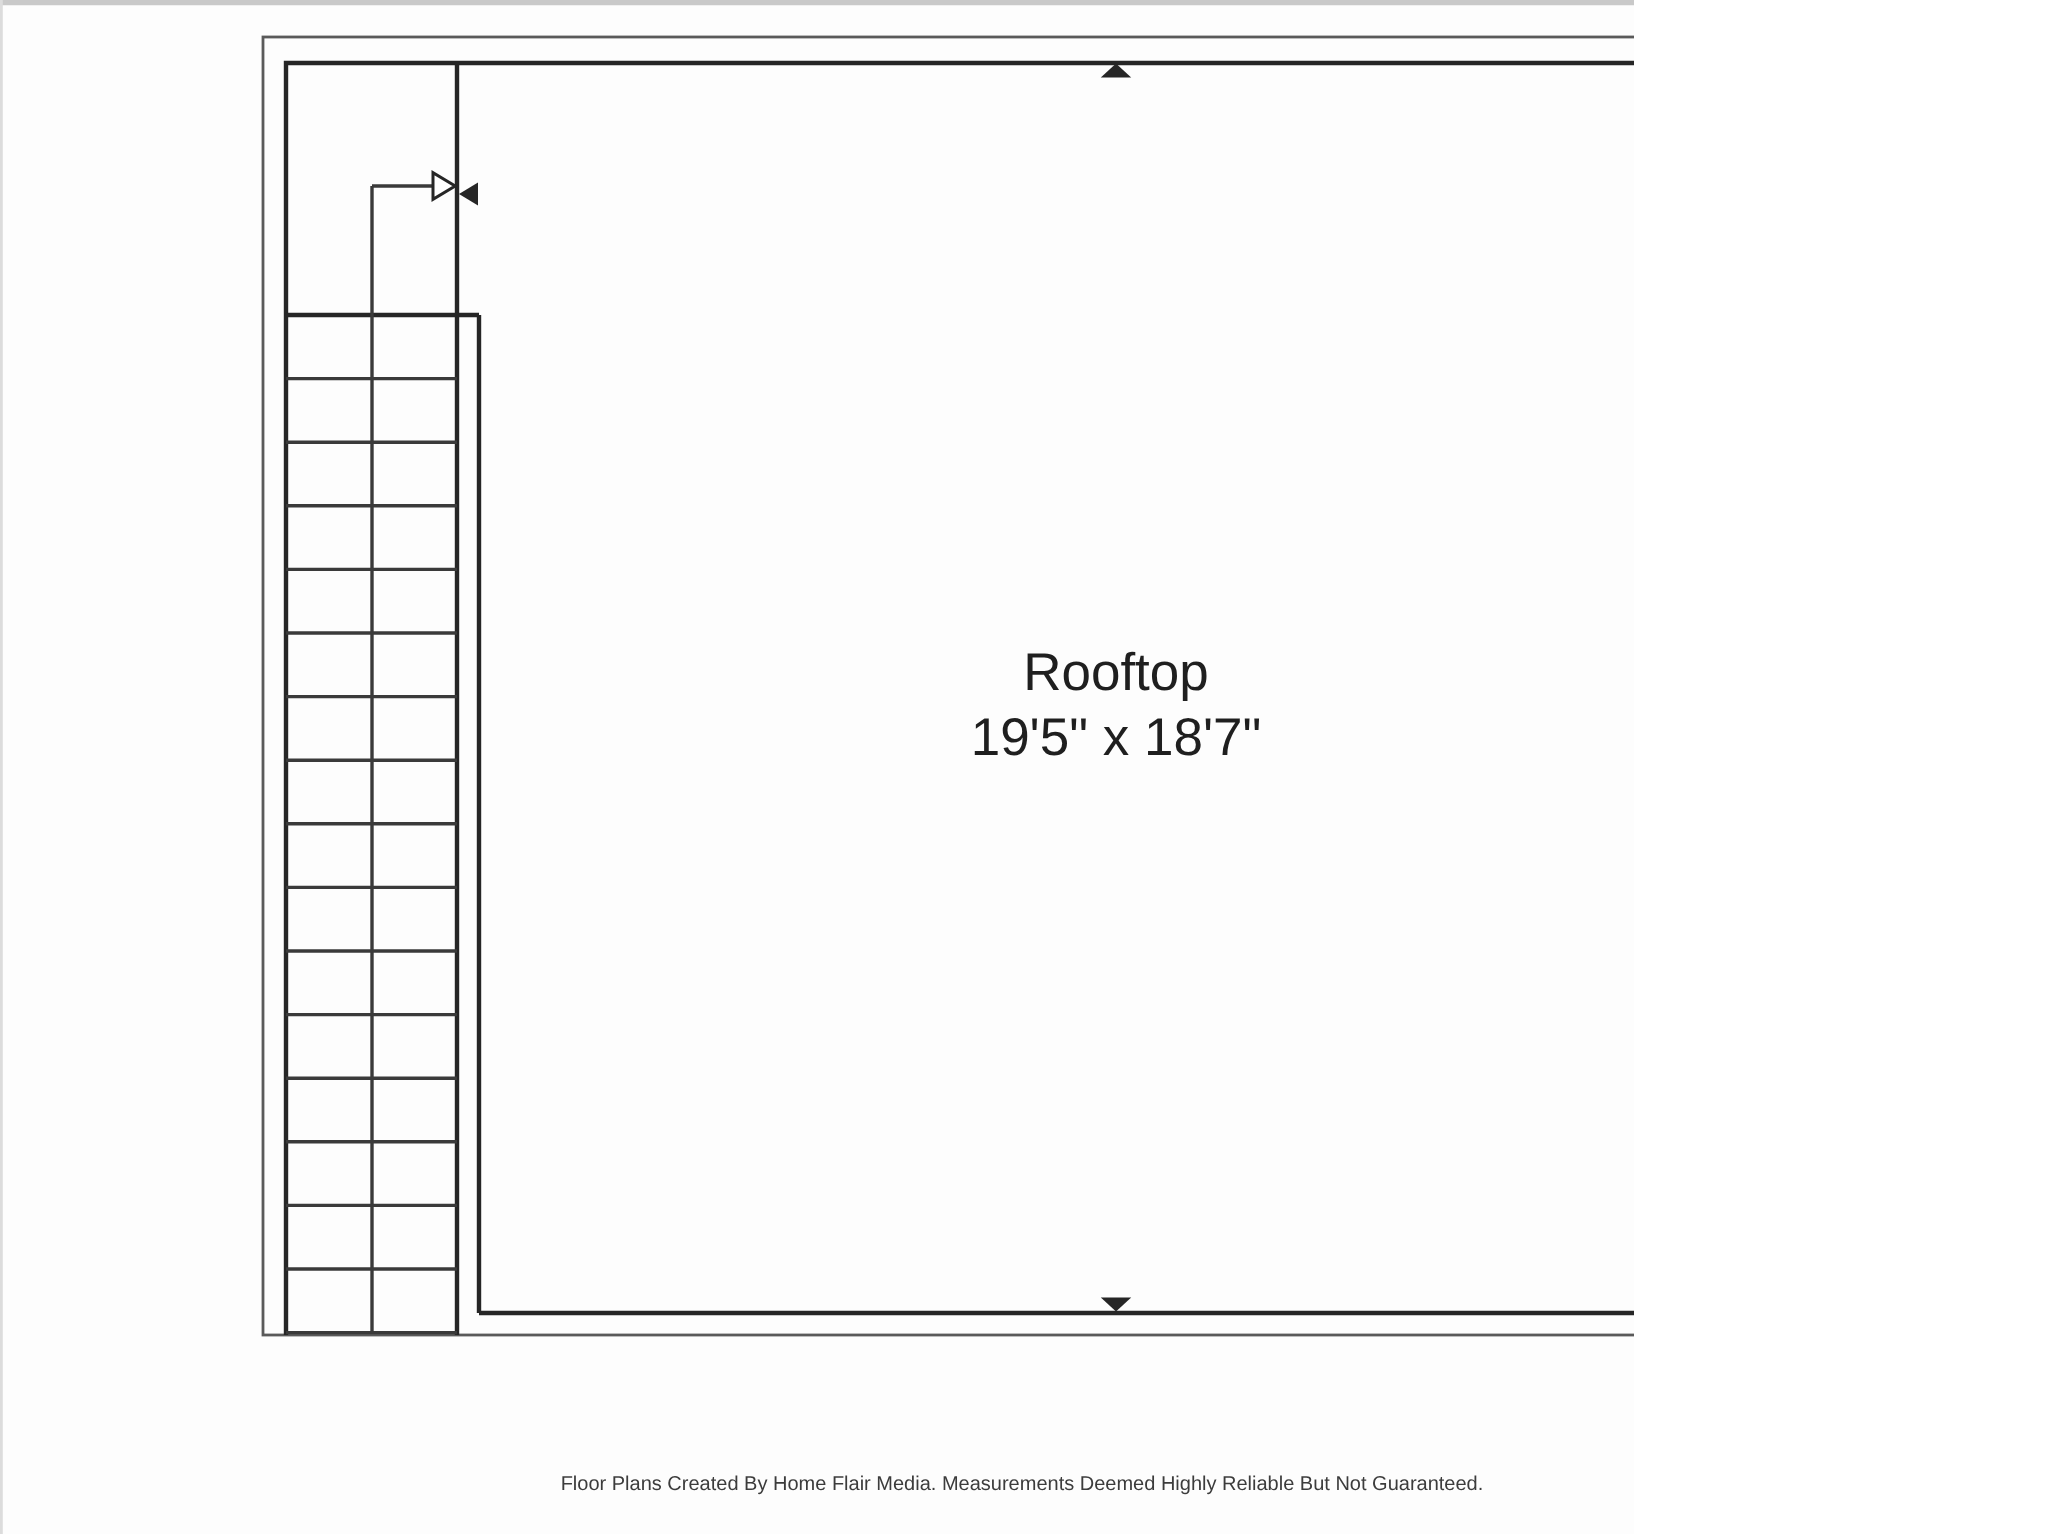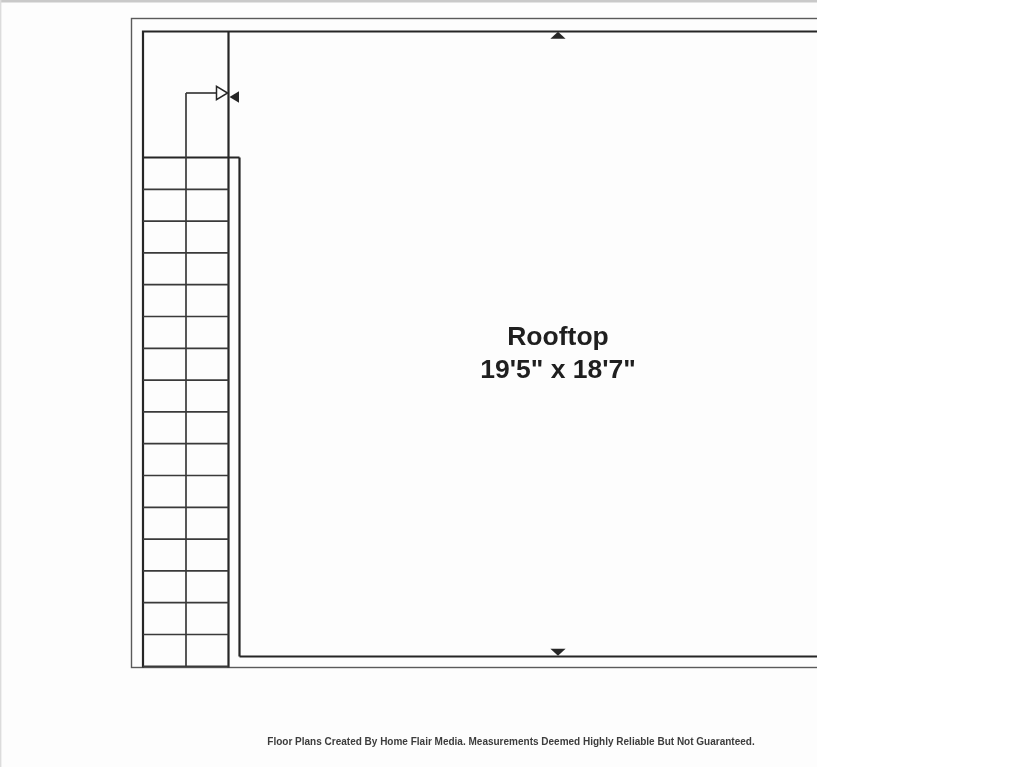--- a/index.html
+++ b/index.html
@@ -3,21 +3,20 @@
 <meta charset="utf-8">
 <style>
   html, body { margin: 0; padding: 0; }
   .canvas {
     position: relative;
     width: 817px;
     height: 767px;
     background: var(--background, #fdfdfd);
     overflow: hidden;
     font-family: "Liberation Sans", sans-serif;
-    font-weight: bold;
   }
   svg { display: block; }
 
   .edge-top   { stroke: var(--top-edge, #c9c9c9); stroke-width: 2.6; }
   .edge-left  { stroke: var(--left-edge, #dcdcdc); stroke-width: 1.4; }
 
   .outer { stroke: var(--outer-wall, #5a5a5a); stroke-width: 1.4; fill: none; }
   .wall  { stroke: var(--wall, #262626); stroke-width: 2.2; fill: none; }
   .step, #stair-steps line { stroke: var(--step-line, #3a3a3a); stroke-width: 1.7; fill: none; }
 

